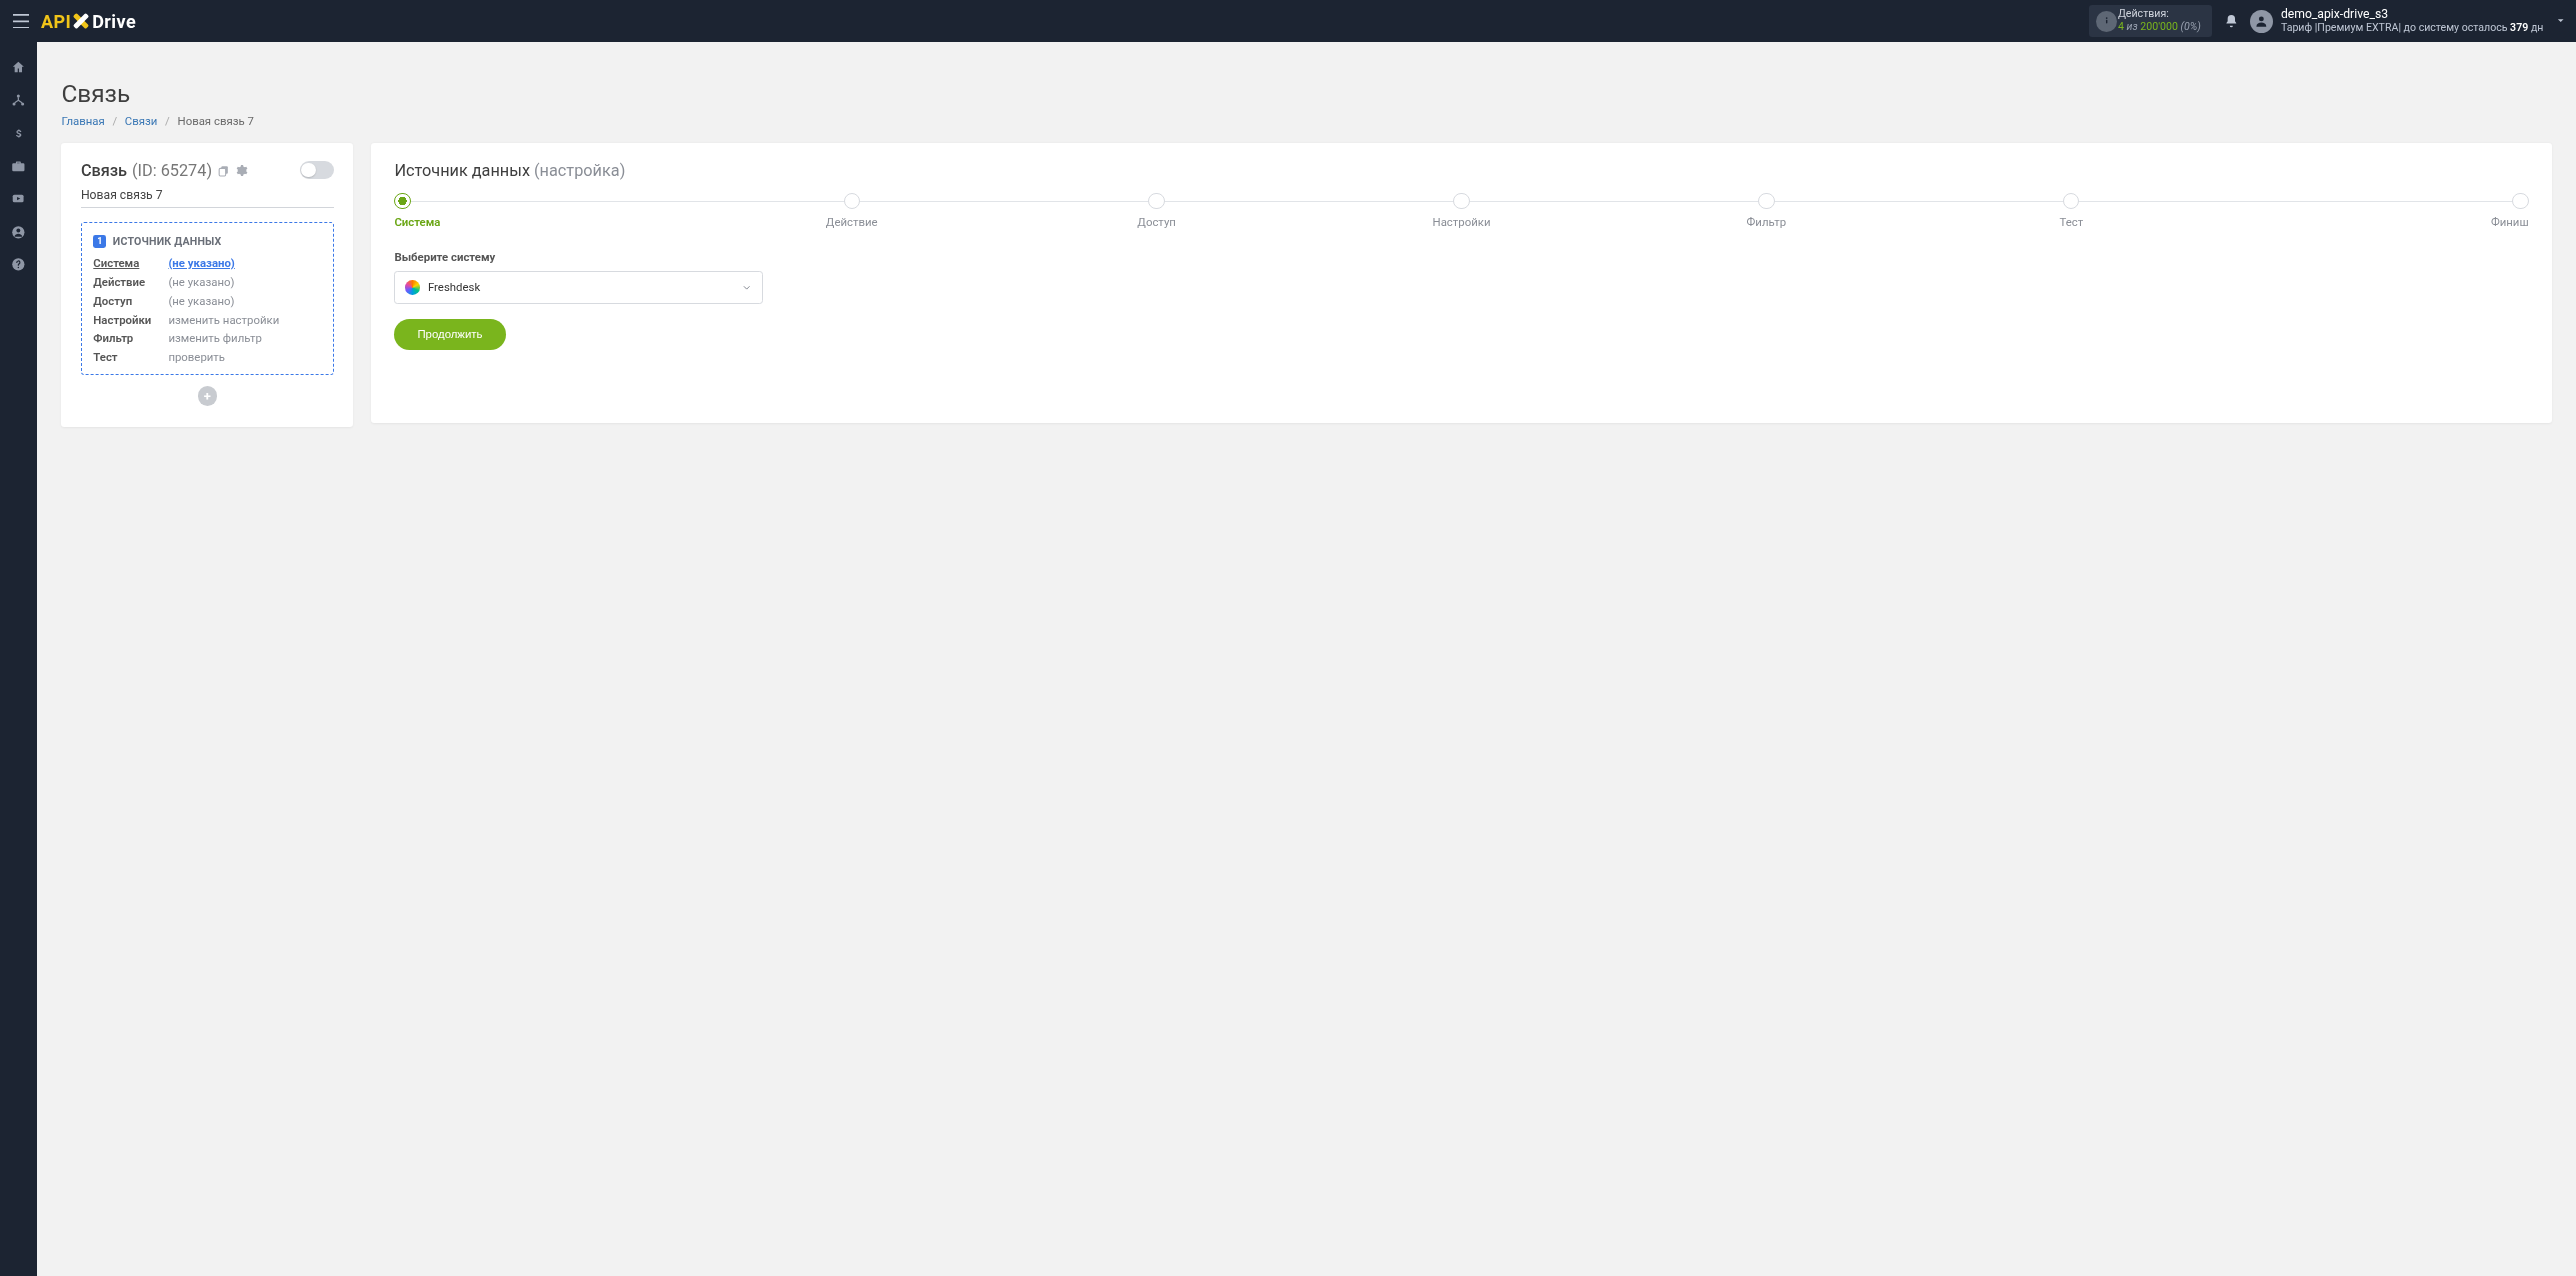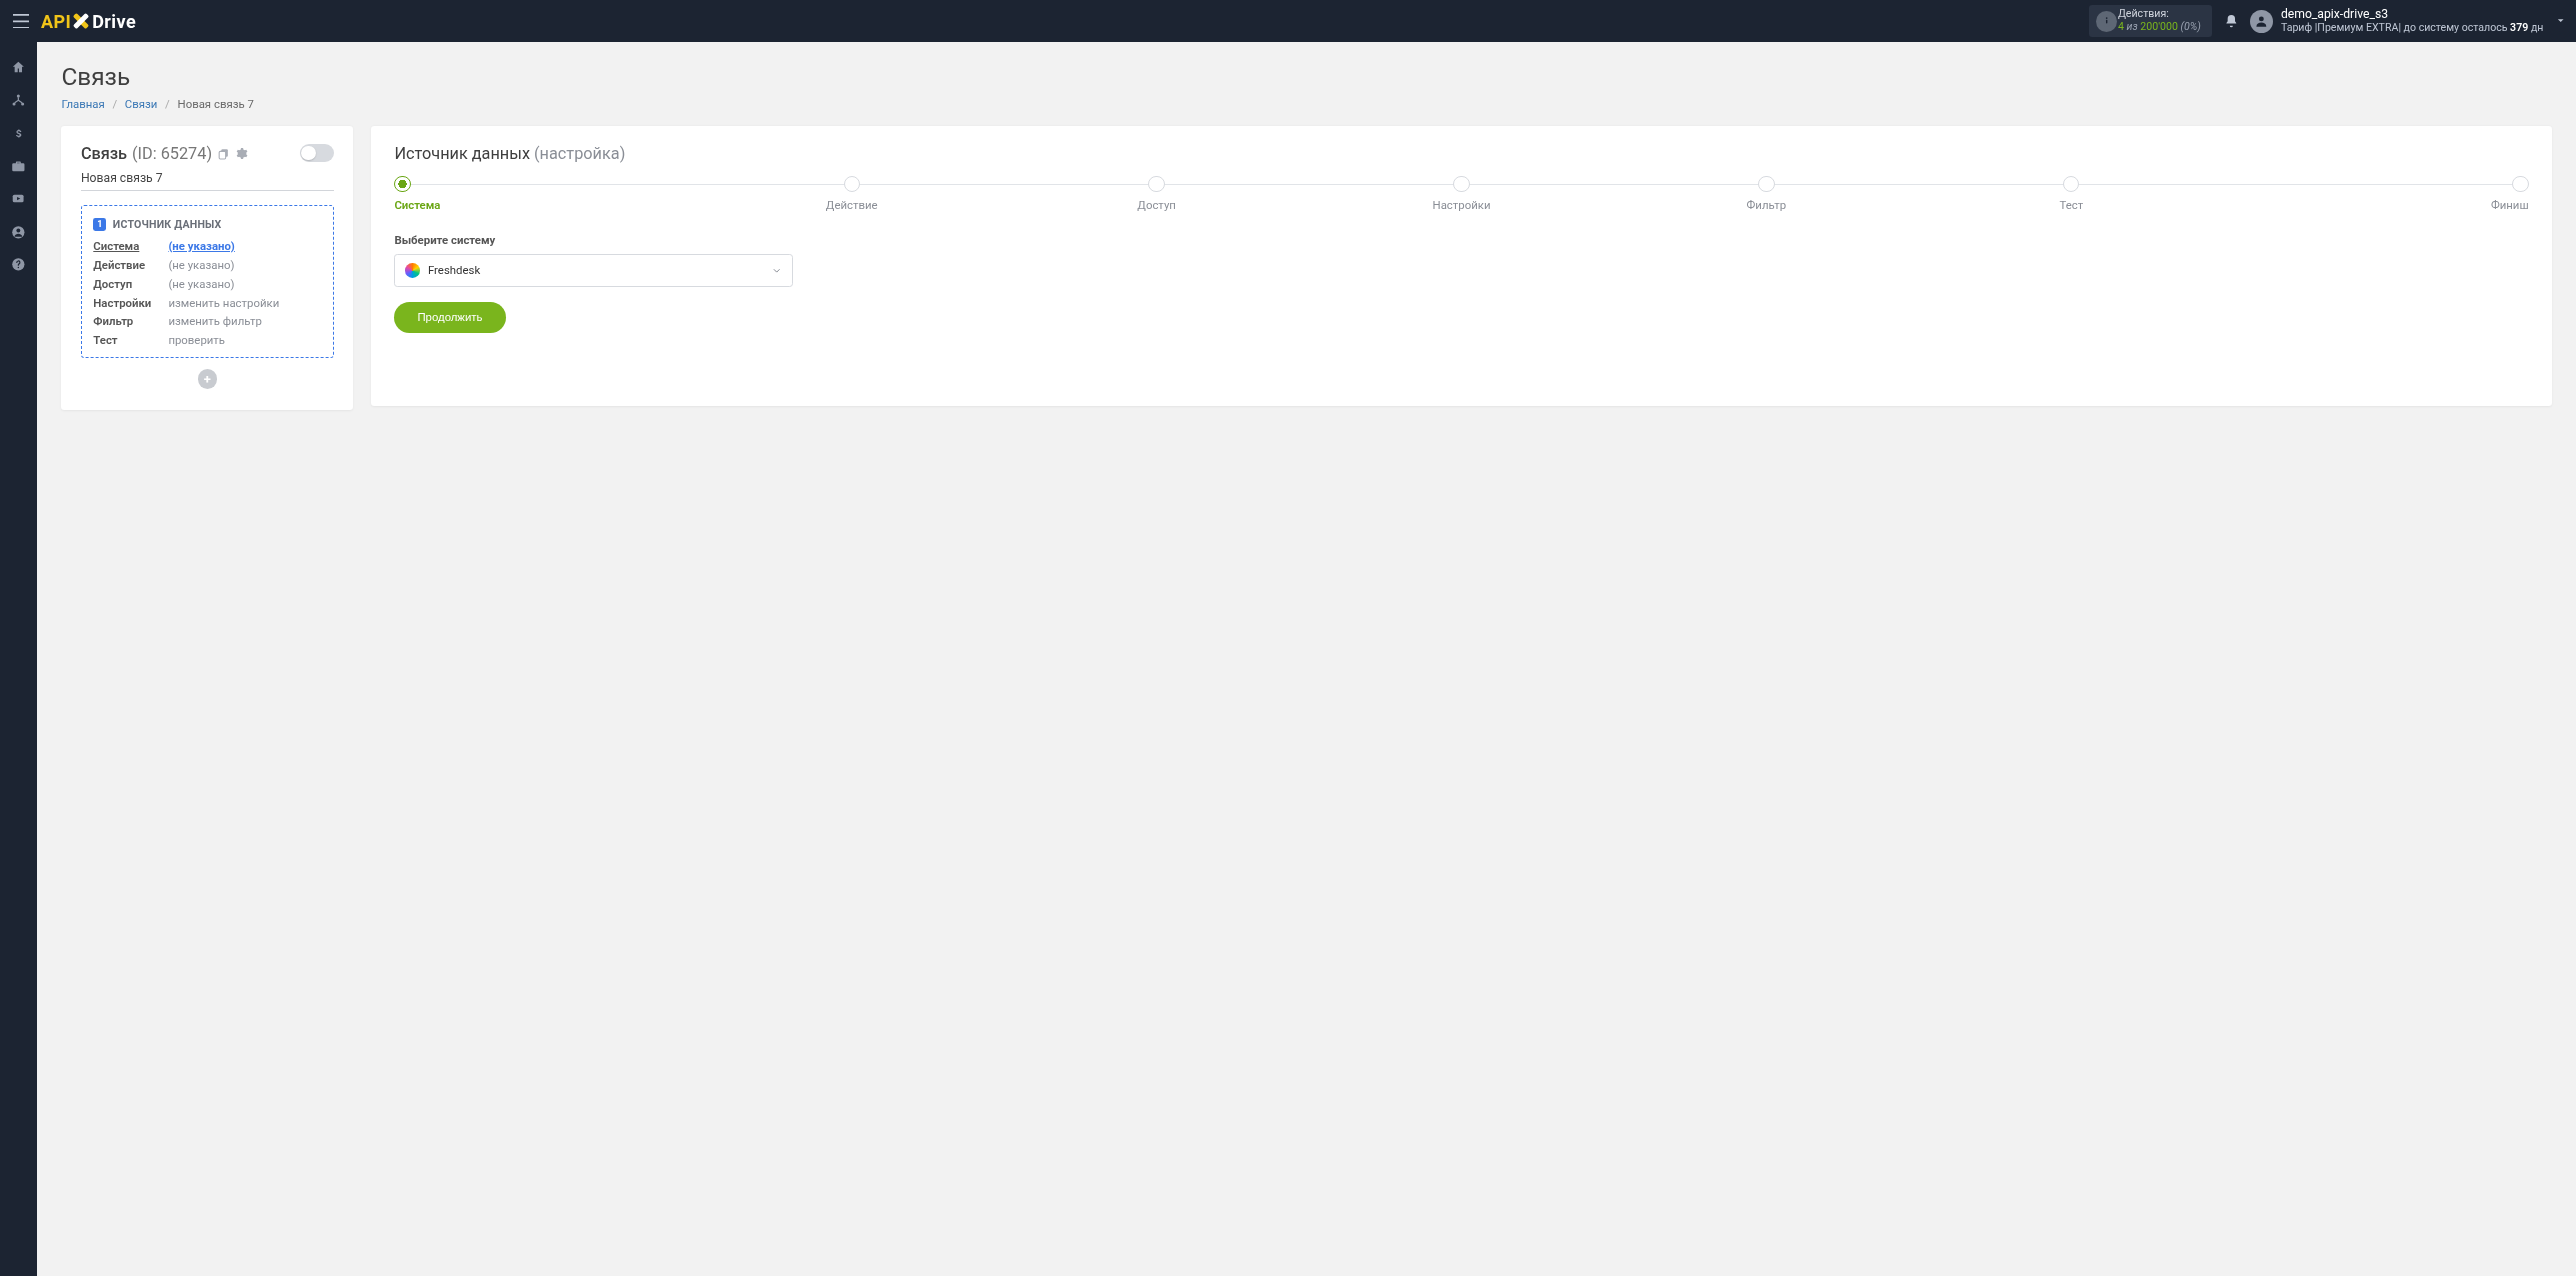--- a/index.html
+++ b/index.html
@@ -113,20 +113,21 @@
     width: 37px; height: 28px;
     display: flex; align-items: center; justify-content: center;
     color: #8f97a6;
     cursor: pointer;
   }
 
   
   .main {
     margin-left: 37px;
     padding: 19.5px 24.4px;
+    margin-top: 17px;
   }
   .page-title {
     font-size: 24.4px;
     font-weight: 400;
     color: #3f3f3f;
     margin-bottom: 6.5px;
   }
   .breadcrumb {
     font-size: 11.4px;
     color: #6a6a6a;
@@ -256,21 +257,21 @@
   .step.active { color: #6aa614; font-weight: 600; }
   .step.active .circle {
     border-color: #6aa614;
     background: radial-gradient(circle, #6aa614 0 40%, #fff 41% 100%);
   }
   .field-label {
     font-size: 11.4px; font-weight: 700; color: #555;
     margin-bottom: 6.5px;
   }
   .select {
-    width: 399px; max-width: 100%;
+    width: 369px; max-width: 100%;
     height: 33px;
     border: 0.8px solid #d7dadf;
     border-radius: 3.3px;
     display: flex; align-items: center;
     padding: 0 9.8px;
     gap: 8.1px;
     background: #fff;
     cursor: pointer;
     font-size: 11.4px;
   }

